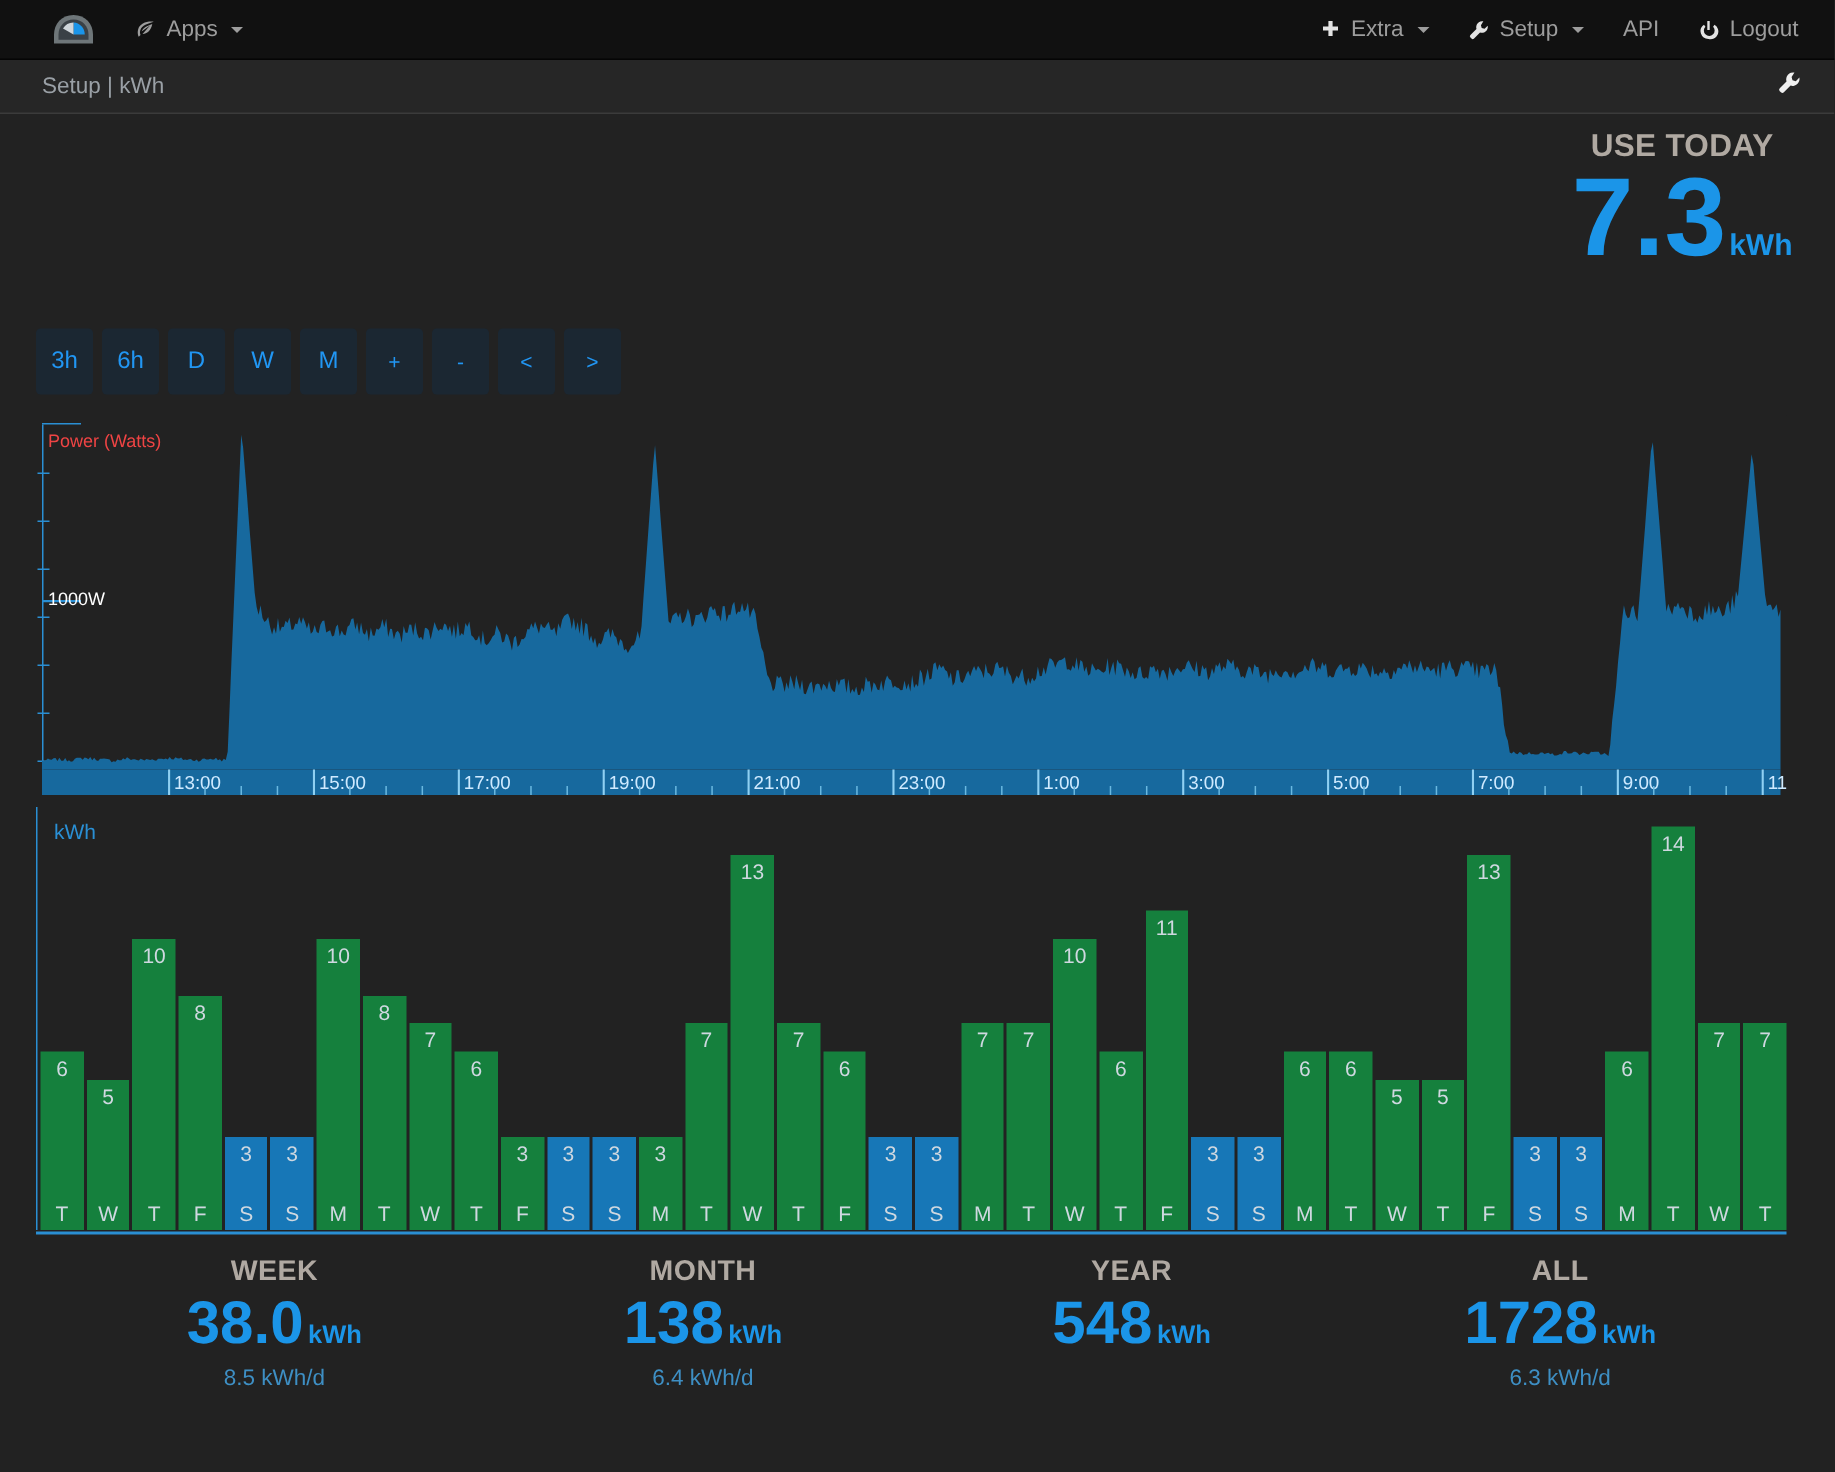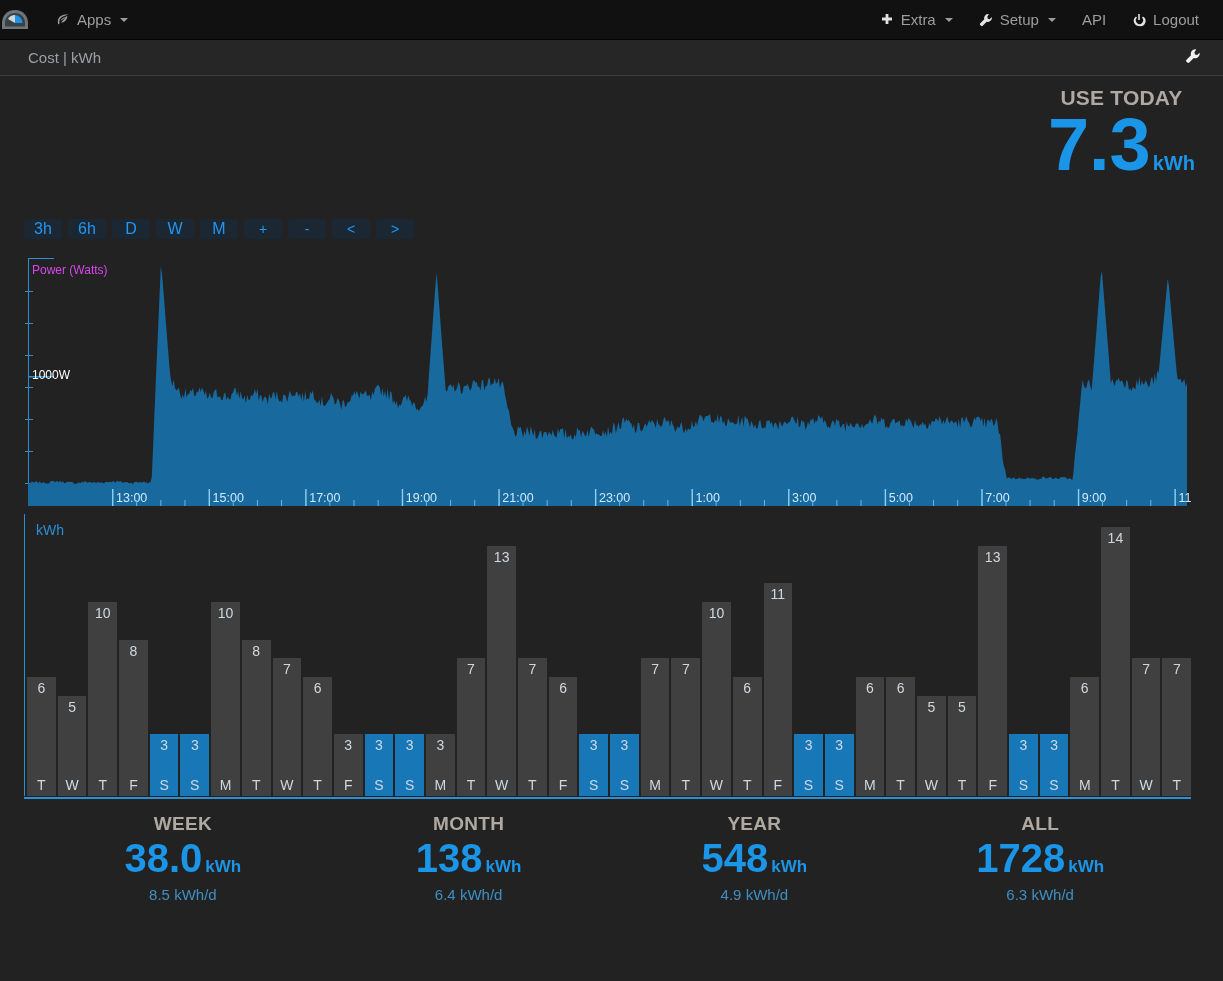--- a/index.html
+++ b/index.html
@@ -10,21 +10,21 @@
     overflow: hidden;
   }
 
   
   .navbar {
     height: 40px; background: #111111;
     display: flex; align-items: center;
     border-bottom: 1px solid #050505;
     position: relative;
   }
-  .nav-left { display: flex; align-items: center; gap: 26px; }
+  .nav-left { display: flex; align-items: center; padding-left: 34px; gap: 26px; }
   .nav-right { display: flex; align-items: center; margin-left: auto; padding-right: 24px; gap: 26px; }
   .brand-logo { width: 30px; height: 26px; position: relative; display: block; }
   .nav-item {
     color: #9d9d9d; font-size: 15px; text-decoration: none;
     display: flex; align-items: center; gap: 7px; cursor: pointer;
     line-height: 1;
   }
   .caret {
     width: 0; height: 0; border-left: 4px solid transparent;
     border-right: 4px solid transparent; border-top: 4px solid #9d9d9d;
@@ -56,34 +56,34 @@
   }
   .hero-left .hero-big { font-size: 74px; margin-top: 4px; margin-left: 0px; }
   .hero-right .hero-big { font-size: 74px; margin-top: 2px; }
   .hero-unit { color: #1b95e8; font-size: 20px; font-weight: bold; margin-left: 2px; }
 
   
   .btnbar { display: flex; gap: 6px; padding: 0 0 0 24px; margin-top: 8px; }
   .rbtn {
     background: #1b2732; color: #2196f3;
     border: none; border-radius: 3px;
-    width: 38px; height: 20px; font-size: 16px;
+    width: 38px; height: 44px; font-size: 16px;
     font-family: "Liberation Sans", sans-serif;
     cursor: pointer; display: flex; align-items: center; justify-content: center;
   }
   .rbtn.small { font-size: 14px; }
 
   
   .powerchart {
     margin: 14px 32px 0 24px; height: 253px;
     position: relative; background: #222222;
   }
   .chart-axis-label {
     position: absolute; left: 8px; top: 10px;
-    color: #d946ef; font-size: 12px; z-index: 4; pointer-events: none;
+    color: #ef4444; font-size: 12px; z-index: 4; pointer-events: none;
   }
   .chart-ylabel-1000 {
     position: absolute; left: 8px; top: 115px;
     color: #ffffff; font-size: 12px; z-index: 4; pointer-events: none;
   }
   .powerchart svg { display: block; width: 100%; height: 100%; }
 
   
   .barchart {
     margin: 8px 32px 0 24px; height: 285px;
@@ -98,21 +98,21 @@
     display: flex; align-items: flex-end; gap: 2px;
   }
   .bar {
     flex: 1 1 0; position: relative;
     display: flex; flex-direction: column; justify-content: space-between;
     align-items: center; color: #cfd8e0; font-size: 14px;
     min-width: 0;
   }
   .bar .bval { margin-top: 3px; }
   .bar .blab { margin-bottom: 3px; }
-  .bar.weekday { background: #404040; }
+  .bar.weekday { background: #15803d; }
   .bar.weekend { background: #1777b7; }
   .bar-yaxis {
     position: absolute; left: 0; top: 0; bottom: 3px; width: 1px;
     background: #2a8fd4;
   }
   .bar-xaxis {
     position: absolute; left: 0; right: 0; bottom: 0; height: 2px;
     background: #2a8fd4;
   }
 
@@ -182,21 +182,21 @@
             <path d="M6.2 1 h1.6 v6 H6.2 Z" fill="#e3e3e3"></path>
             <path d="M7 13 a5.2 5.2 0 0 1-3-9.5 l0.95 1.3 A3.6 3.6 0 1 0 10.05 4.8 L11 3.5 A5.2 5.2 0 0 1 7 13 Z" fill="#e3e3e3"></path>
           </svg>
       </span>
       <span>Logout</span>
     </a>
   </div>
 </div>
 
 <div class="subbar">
-  <div class="subbar-title">Cost | kWh</div>
+  <div class="subbar-title">Setup | kWh</div>
   <div class="subbar-tool">
     <span>
       <svg viewBox="0 0 16 16" width="16" height="16">
           <path d="M11.3 1.4 a4.6 4.6 0 0 0-5.3 5.9 L1.5 11.8 a1.4 1.4 0 0 0 0 1.95 l0.8 0.8 a1.4 1.4 0 0 0 1.95 0 l4.5 -4.5 A4.6 4.6 0 0 0 14.6 4.7 L12.2 7.1 L10 6.5 L9.4 4.3 Z" fill="#f0f0f0"></path>
         </svg>
     </span>
   </div>
 </div>
 
 <div class="hero">
@@ -464,20 +464,19 @@
     <div class="sum-rate">8.5 kWh/d</div>
   </div>
   <div class="sumcell">
     <div class="sum-label">MONTH</div>
     <div class="sum-value"><span>138</span><span class="su">kWh</span></div>
     <div class="sum-rate">6.4 kWh/d</div>
   </div>
   <div class="sumcell">
     <div class="sum-label">YEAR</div>
     <div class="sum-value"><span>548</span><span class="su">kWh</span></div>
-    <div class="sum-rate">4.9 kWh/d</div>
   </div>
   <div class="sumcell">
     <div class="sum-label">ALL</div>
     <div class="sum-value"><span>1728</span><span class="su">kWh</span></div>
     <div class="sum-rate">6.3 kWh/d</div>
   </div>
 </div>
 
 </body></html>

